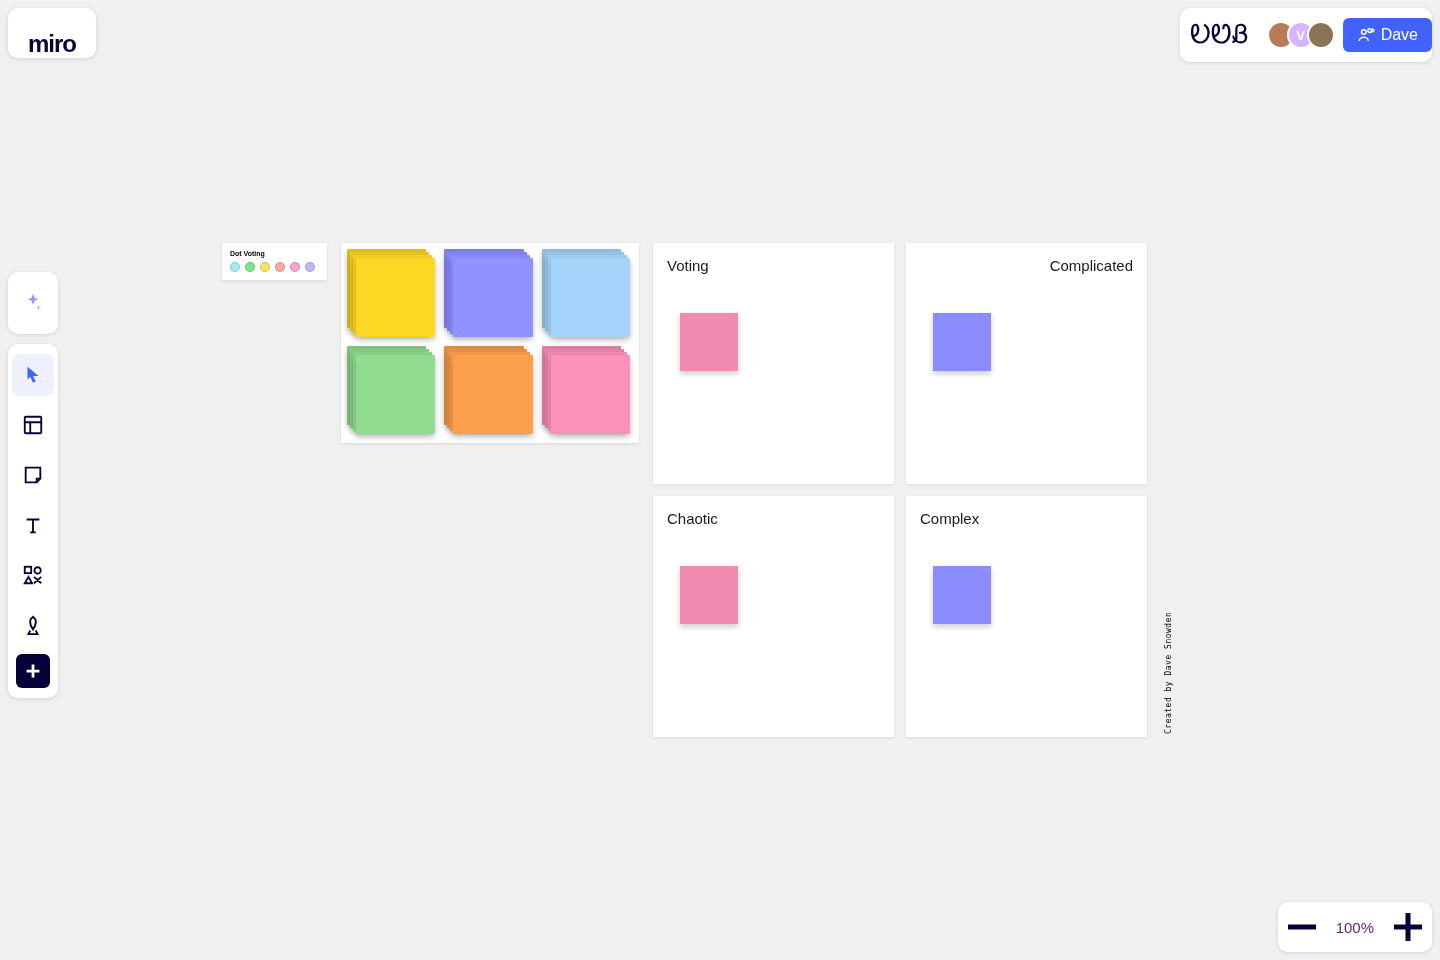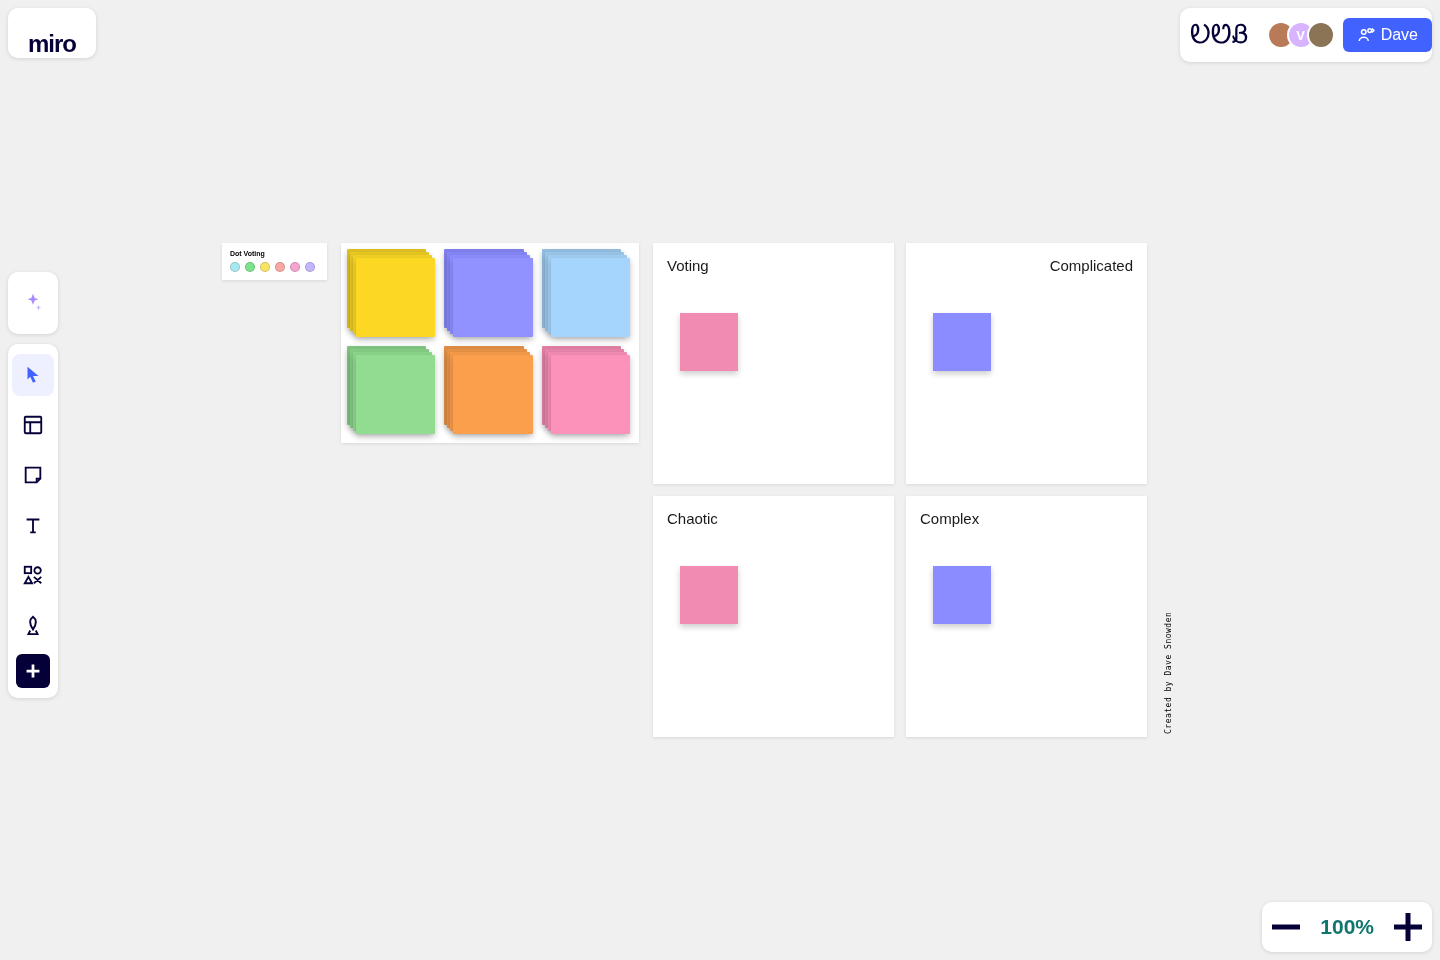--- a/index.html
+++ b/index.html
@@ -61,21 +61,21 @@
 
 .zoom {
   position:absolute; right:8px; bottom:8px;
   background:#fff; border-radius:10px; box-shadow:0 1px 4px rgba(0,0,0,.12);
   display:flex; align-items:center; height:50px;
 }
 .zoom button {
   width:48px; height:48px; border:none; background:none; font-size:24px;
   cursor:pointer; color:#050038; display:flex; align-items:center; justify-content:center;
 }
-.zoom-level { font-size:21px; font-weight:700; color:#0f766e; padding:0 10px; }
+.zoom-level { font-size:15px; font-weight:400; color:#701a75; padding:0 10px; }
 
 
 .canvas { position:absolute; inset:0; }
 
 .dot-voting {
   position:absolute; left:222px; top:243px; width:105px;
   background:#fff; padding:7px 8px 8px; box-shadow:0 1px 3px rgba(0,0,0,.1);
 }
 .dot-voting .title { font-size:7px; font-weight:700; margin-bottom:5px; color:#000; }
 .dot-row { display:flex; gap:5px; }

